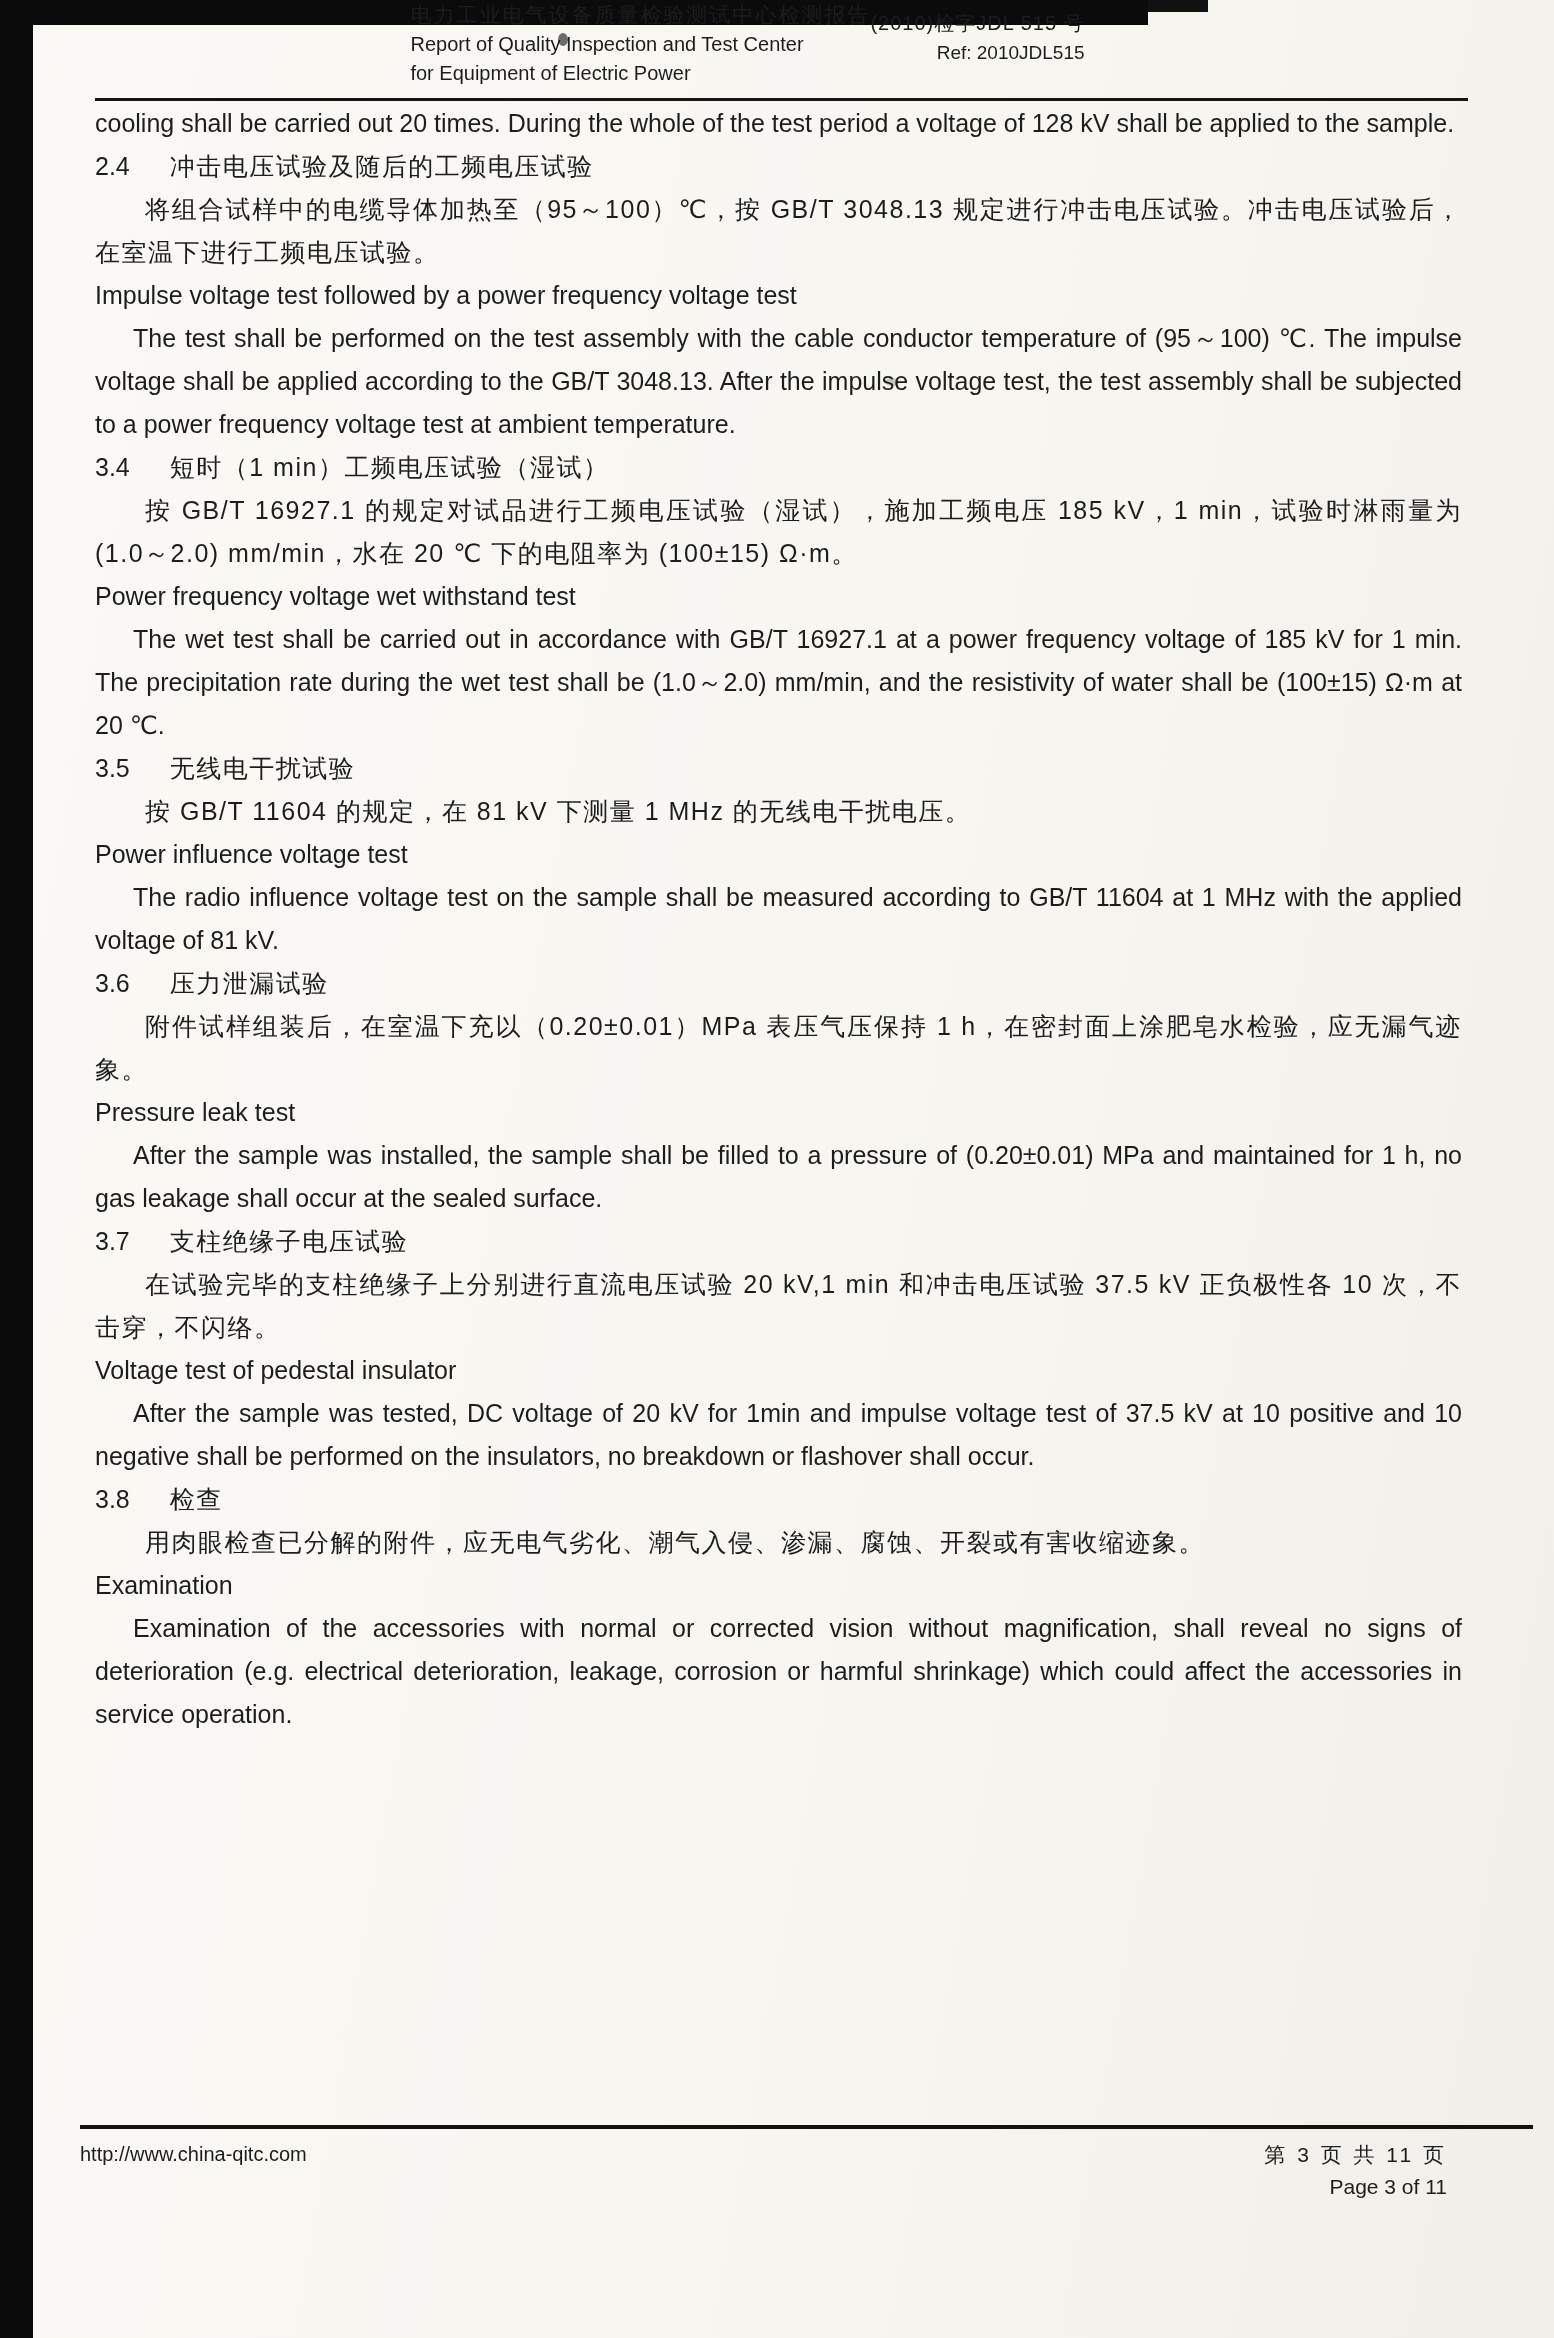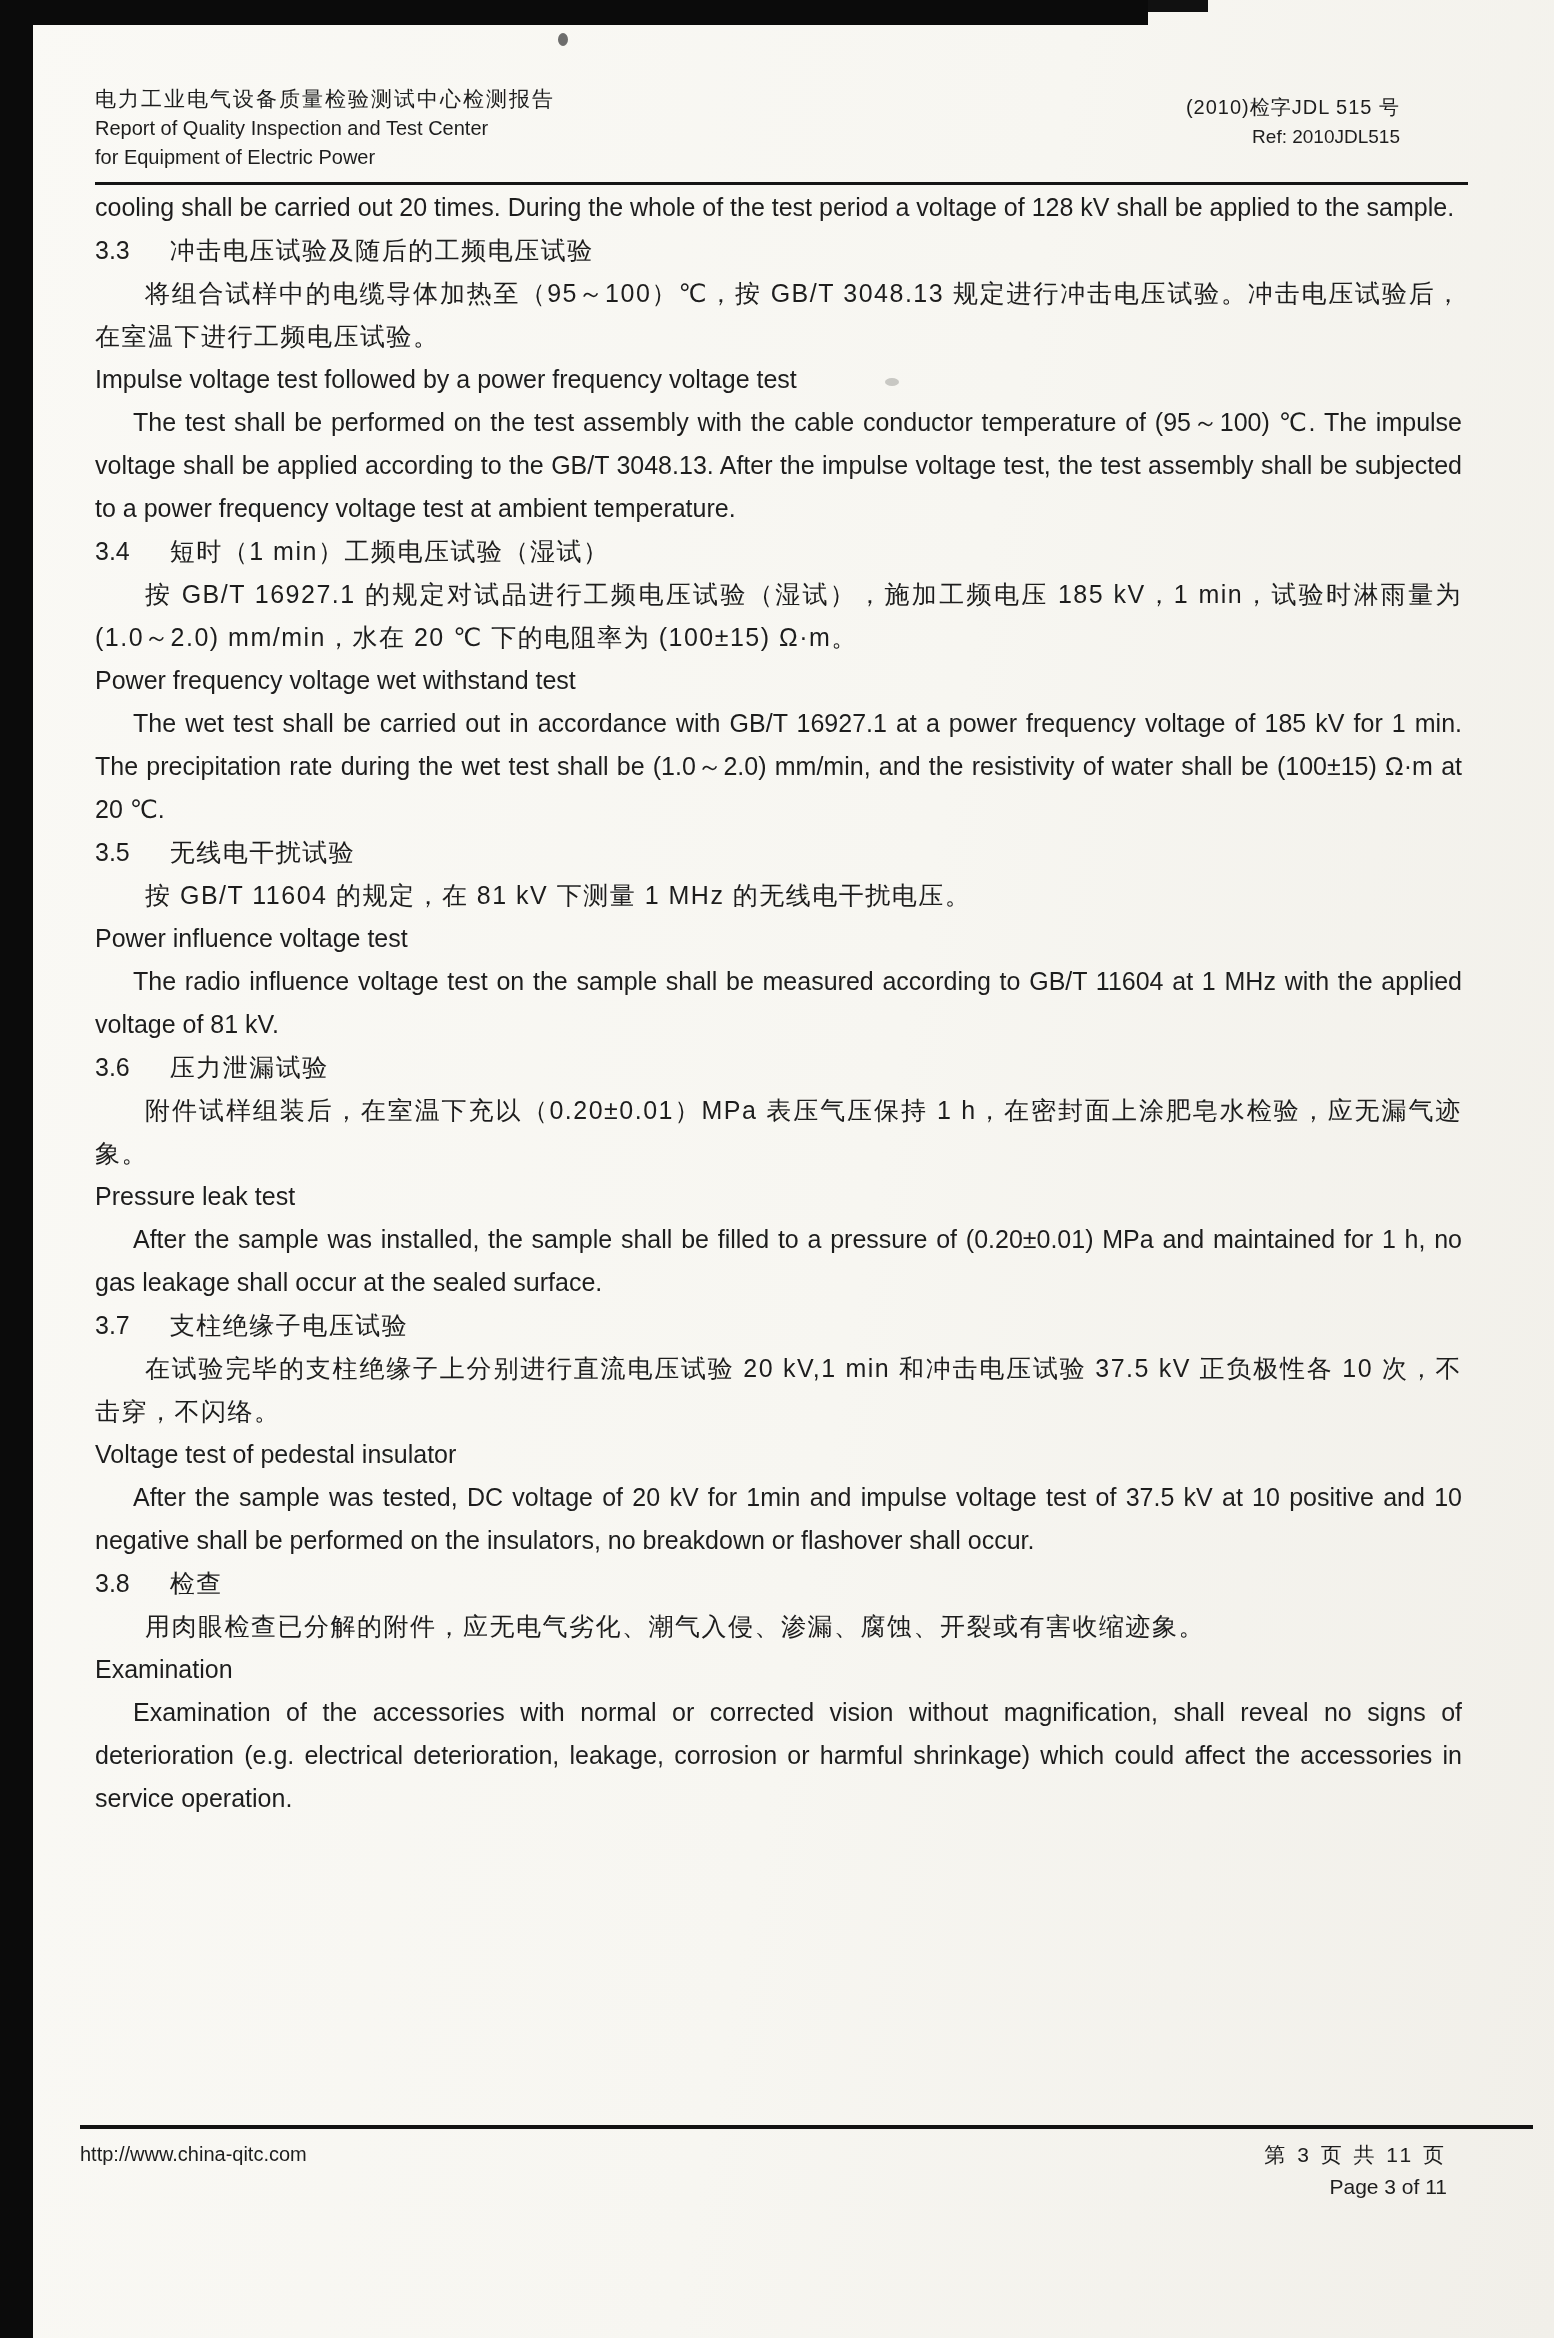--- a/index.html
+++ b/index.html
@@ -15,21 +15,21 @@
   
   .scan-left{position:absolute;left:0;top:0;width:33px;height:2338px;background:#0b0b0b;}
   .scan-top{position:absolute;left:0;top:0;width:1148px;height:25px;background:#0b0b0b;}
   .scan-top-tail{position:absolute;left:1148px;top:0;width:60px;height:12px;background:#111;}
   .scan-speck{position:absolute;left:558px;top:33px;width:10px;height:13px;background:#4a4a4a;border-radius:50%;opacity:.8;}
   .scan-smudge{position:absolute;left:885px;top:378px;width:14px;height:8px;background:#9a9a96;border-radius:50%;opacity:.5;}
 
   .content{position:absolute;left:95px;top:0;width:1367px;}
 
   
-  .header{display:flex;justify-content:space-between;align-items:flex-start;padding-top:84px;}
+  .header{display:flex;justify-content:center;align-items:flex-start;}
   .org-block{line-height:29px;}
   .org-zh{font-size:21px;letter-spacing:2px;line-height:30px;}
   .org-en{font-size:20px;}
   .ref-block{text-align:right;padding-top:8px;margin-right:62px;line-height:30px;}
   .ref-zh{font-size:20px;letter-spacing:1px;}
   .ref-en{font-size:19px;}
   .header-divider{height:0;border-top:3px solid #151515;margin:10px -6px 0 0;}
 
   
   .doc-body{padding-top:1px;font-size:25px;line-height:43px;}
@@ -74,21 +74,21 @@
         <div class="ref-en">Ref: 2010JDL515</div>
       </div>
     </div>
     <div class="header-divider"></div>
 
     <div class="doc-body">
 
       <p class="p-cont">cooling shall be carried out 20 times. During the whole of the test period a voltage of 128 kV shall be applied to the sample.</p>
 
       <div>
-        <p class="sec-head"><span class="sec-num">3.3</span><span class="sec-title">冲击电压试验及随后的工频电压试验</span></p>
+        <p class="sec-head"><span class="sec-num">2.4</span><span class="sec-title">冲击电压试验及随后的工频电压试验</span></p>
         <p class="p-zh">将组合试样中的电缆导体加热至（95～100）℃，按 GB/T 3048.13 规定进行冲击电压试验。冲击电压试验后，在室温下进行工频电压试验。</p>
         <p class="p-en-head">Impulse voltage test followed by a power frequency voltage test</p>
         <p class="p-en">The test shall be performed on the test assembly with the cable conductor temperature of (95～100) ℃. The impulse voltage shall be applied according to the GB/T 3048.13. After the impulse voltage test, the test assembly shall be subjected to a power frequency voltage test at ambient temperature.</p>
       </div>
 
       <div>
         <p class="sec-head"><span class="sec-num">3.4</span><span class="sec-title">短时（1 min）工频电压试验（湿试）</span></p>
         <p class="p-zh">按 GB/T 16927.1 的规定对试品进行工频电压试验（湿试），施加工频电压 185 kV，1 min，试验时淋雨量为 (1.0～2.0) mm/min，水在 20 ℃ 下的电阻率为 (100±15) Ω·m。</p>
         <p class="p-en-head">Power frequency voltage wet withstand test</p>
         <p class="p-en">The wet test shall be carried out in accordance with GB/T 16927.1 at a power frequency voltage of 185 kV for 1 min. The precipitation rate during the wet test shall be (1.0～2.0) mm/min, and the resistivity of water shall be (100±15) Ω·m at 20 ℃.</p>

